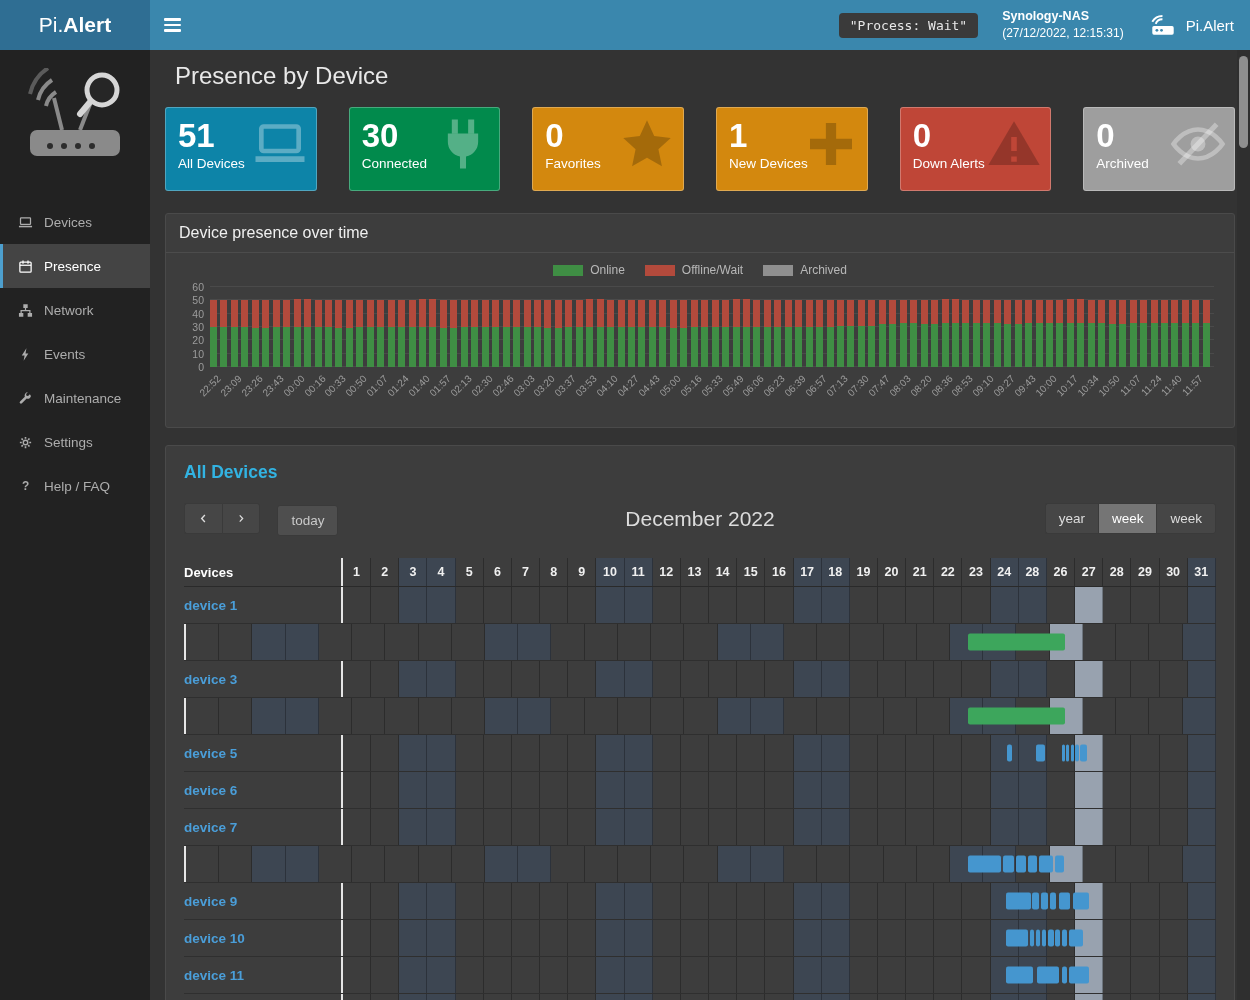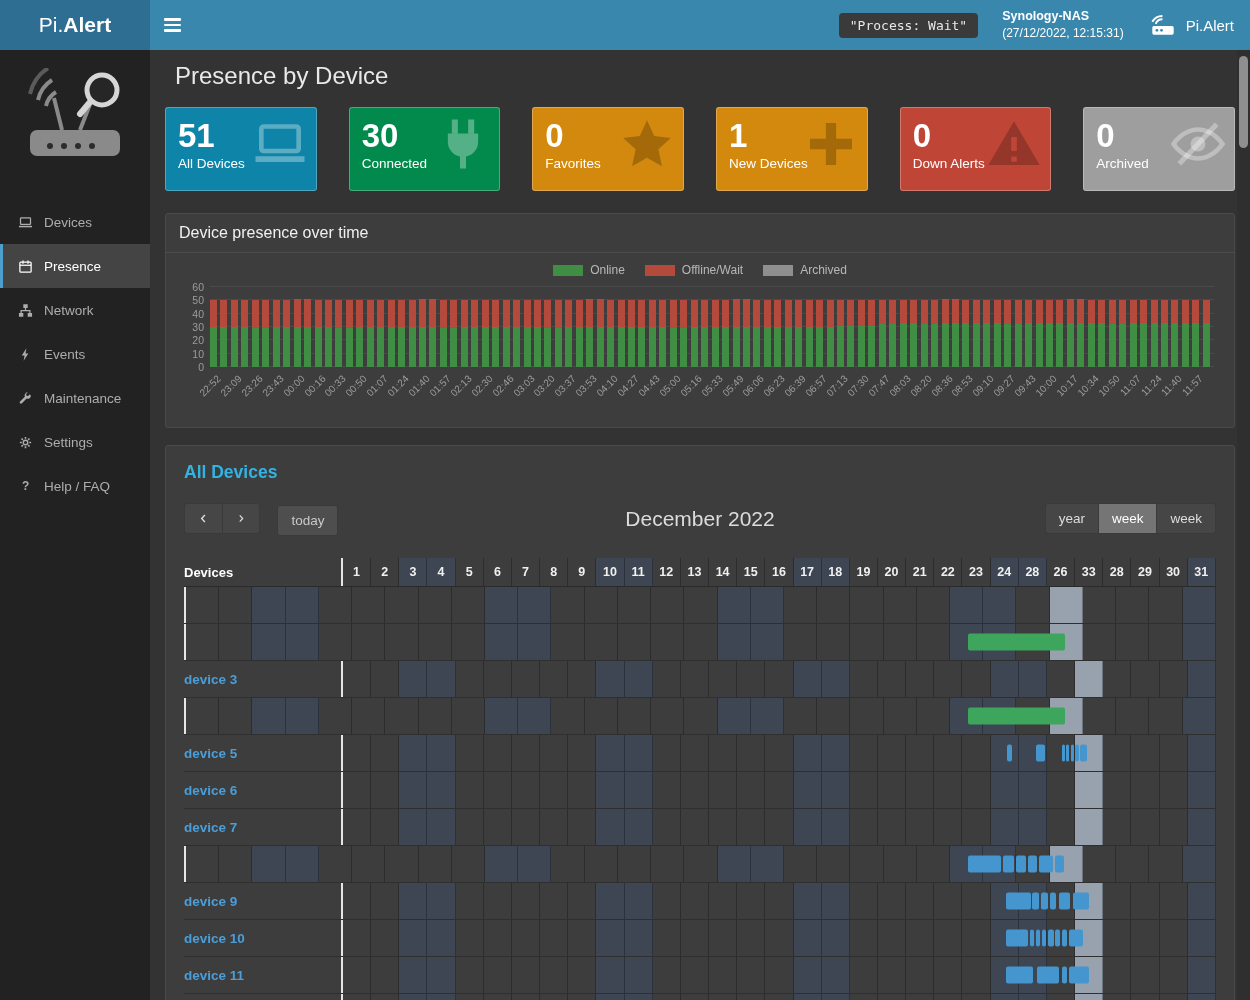--- a/index.html
+++ b/index.html
@@ -598,28 +598,31 @@
             <div class="day-cell weekend hdr-cell">17</div>
             <div class="day-cell weekend hdr-cell">18</div>
             <div class="day-cell hdr-cell">19</div>
             <div class="day-cell hdr-cell">20</div>
             <div class="day-cell hdr-cell">21</div>
             <div class="day-cell hdr-cell">22</div>
             <div class="day-cell hdr-cell">23</div>
             <div class="day-cell weekend hdr-cell">24</div>
             <div class="day-cell weekend hdr-cell">28</div>
             <div class="day-cell hdr-cell">26</div>
-            <div class="day-cell hdr-cell">33</div>
+            <div class="day-cell hdr-cell">27</div>
             <div class="day-cell hdr-cell">28</div>
             <div class="day-cell hdr-cell">29</div>
             <div class="day-cell hdr-cell">30</div>
             <div class="day-cell weekend hdr-cell">31</div>
           </div>
         </div>
         <div class="cal-row">
+          <div class="dev-col">
+            <a class="device-link">device 1</a>
+          </div>
           <div class="day-grid">
             <div class="day-cell"></div>
             <div class="day-cell"></div>
             <div class="day-cell weekend"></div>
             <div class="day-cell weekend"></div>
             <div class="day-cell"></div>
             <div class="day-cell"></div>
             <div class="day-cell"></div>
             <div class="day-cell"></div>
             <div class="day-cell"></div>

